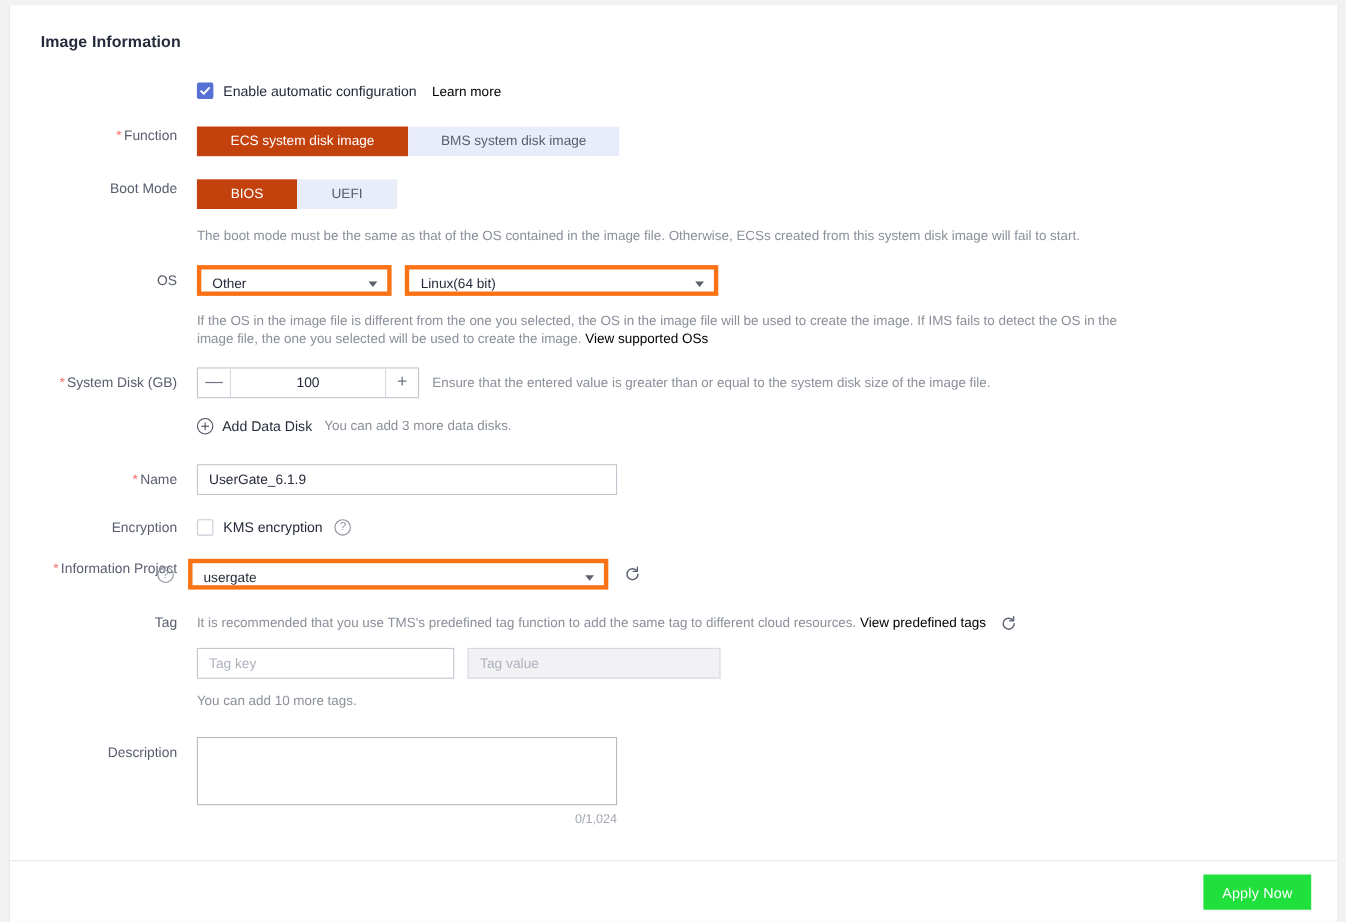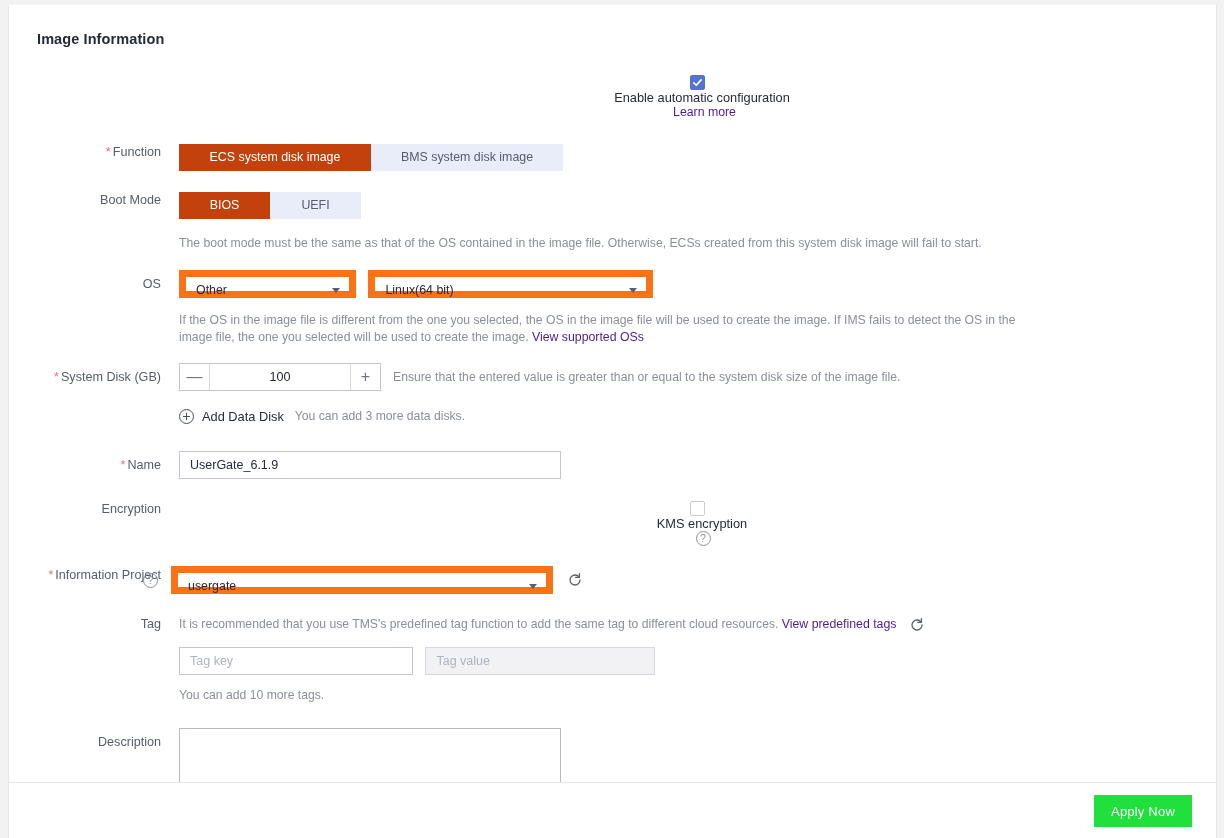--- a/index.html
+++ b/index.html
@@ -42,39 +42,39 @@
     padding-right: 18px;
     font-size: 12.6px;
     color: #575d6c;
     line-height: 16px;
     flex: 0 0 170px;
   }
   .label .req { color: #f56c6c; margin-right: 2px; }
   .field { flex: 1 1 auto; position: relative; }
 
   
-  .cb-line { display: flex; align-items: center; flex-direction: column; }
+  .cb-line { display: flex; align-items: center; }
   .checkbox {
     width: 15px; height: 15px;
     border-radius: 2px;
     background: #5670d3;
     border: 1px solid #5670d3;
     display: inline-flex;
     align-items: center; justify-content: center;
     flex: 0 0 15px;
   }
   .checkbox.unchecked { background: #fff; border: 1px solid #c9ccd6; }
   .checkbox svg { display: block; }
   .cb-label {
     margin-left: 9px;
     font-size: 12.8px;
     color: #252b3a;
   }
   .link {
-    color: #4c1d95;
+    color: #000000;
     font-size: 12.3px;
     text-decoration: none;
     cursor: pointer;
   }
 
   
   .seg { display: inline-flex; }
   .seg-btn {
     font-size: 12.4px;
     color: #575d6c;
@@ -94,21 +94,21 @@
     font-size: 12.2px;
     color: #8a8f99;
     line-height: 17px;
     max-width: 830px;
   }
 
   
   .select {
     position: relative;
     height: 28px;
-    border: 7px solid #f97316;
+    border: 4px solid #f97316;
     background: #fff;
     display: inline-block;
     vertical-align: top;
     cursor: pointer;
   }
   .select .val {
     font-size: 12.4px;
     color: #252b3a;
     line-height: 26px;
     padding-left: 10px;

